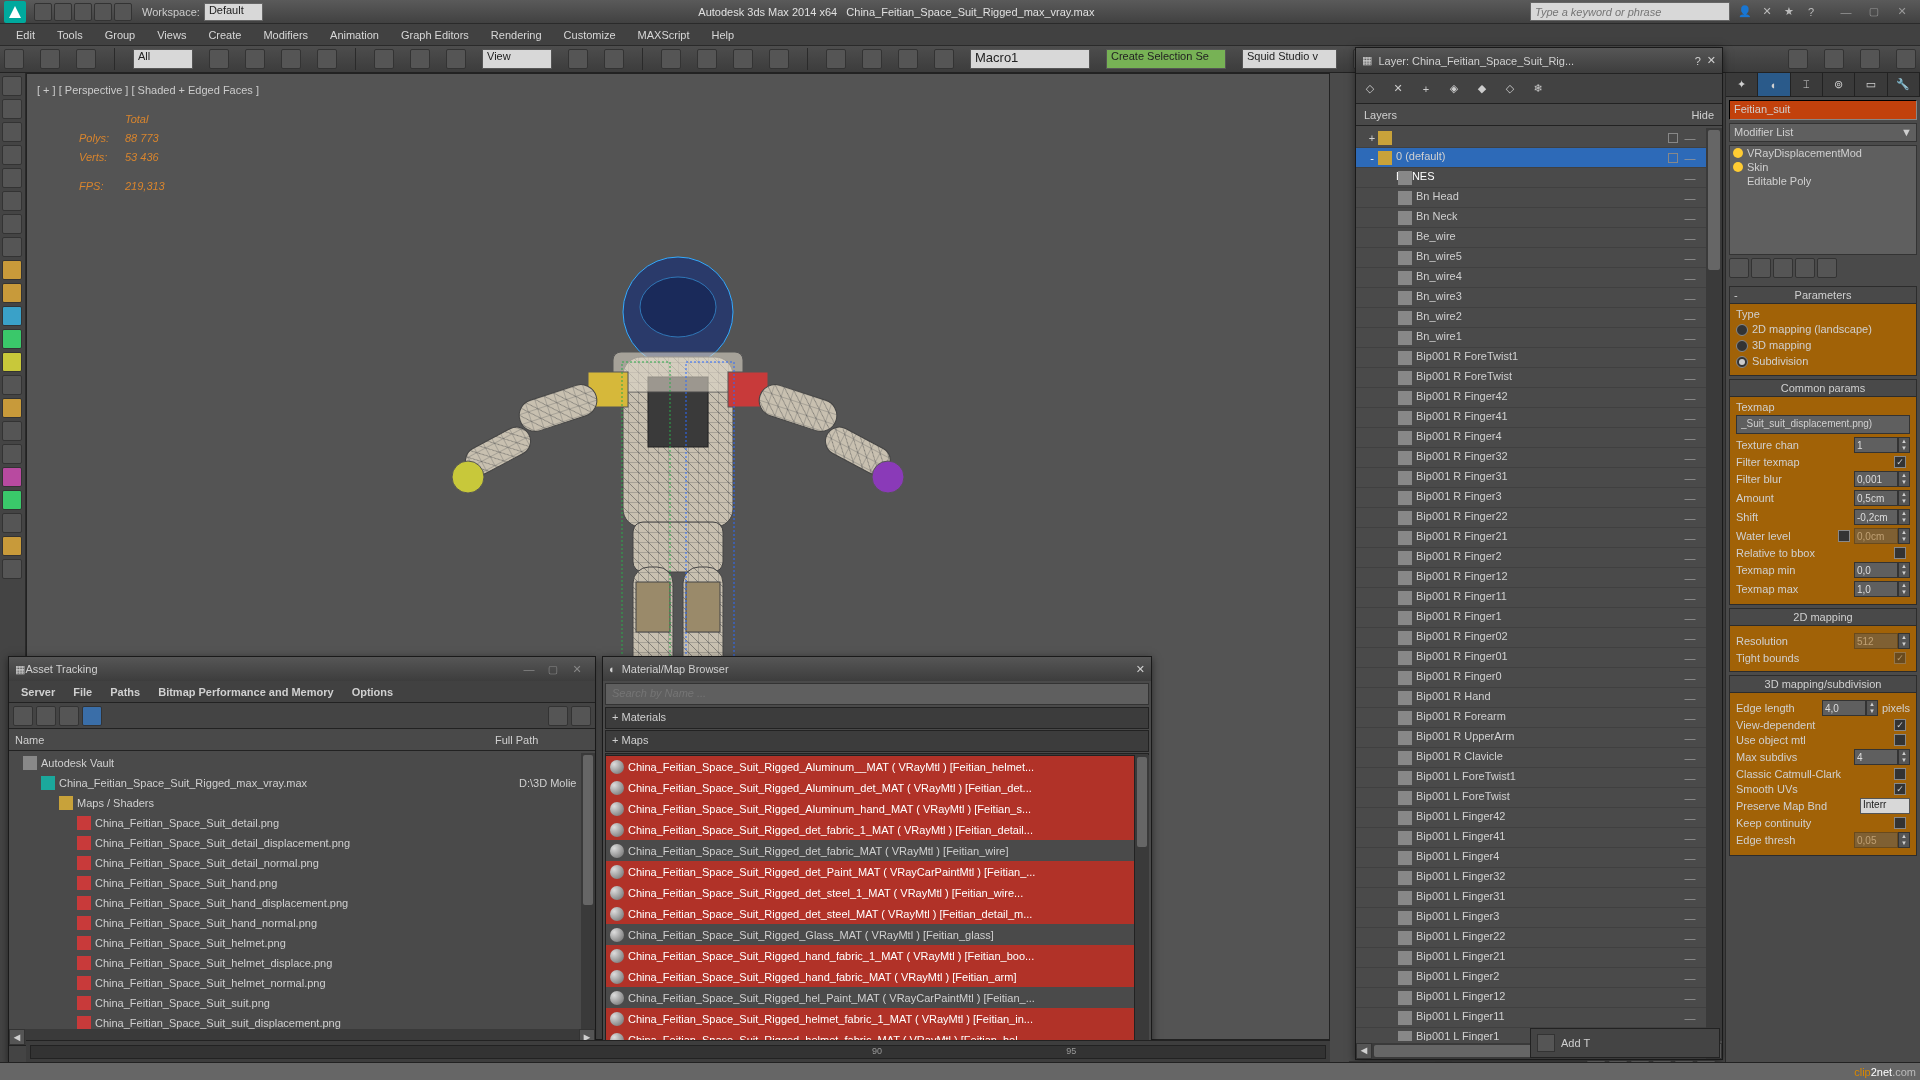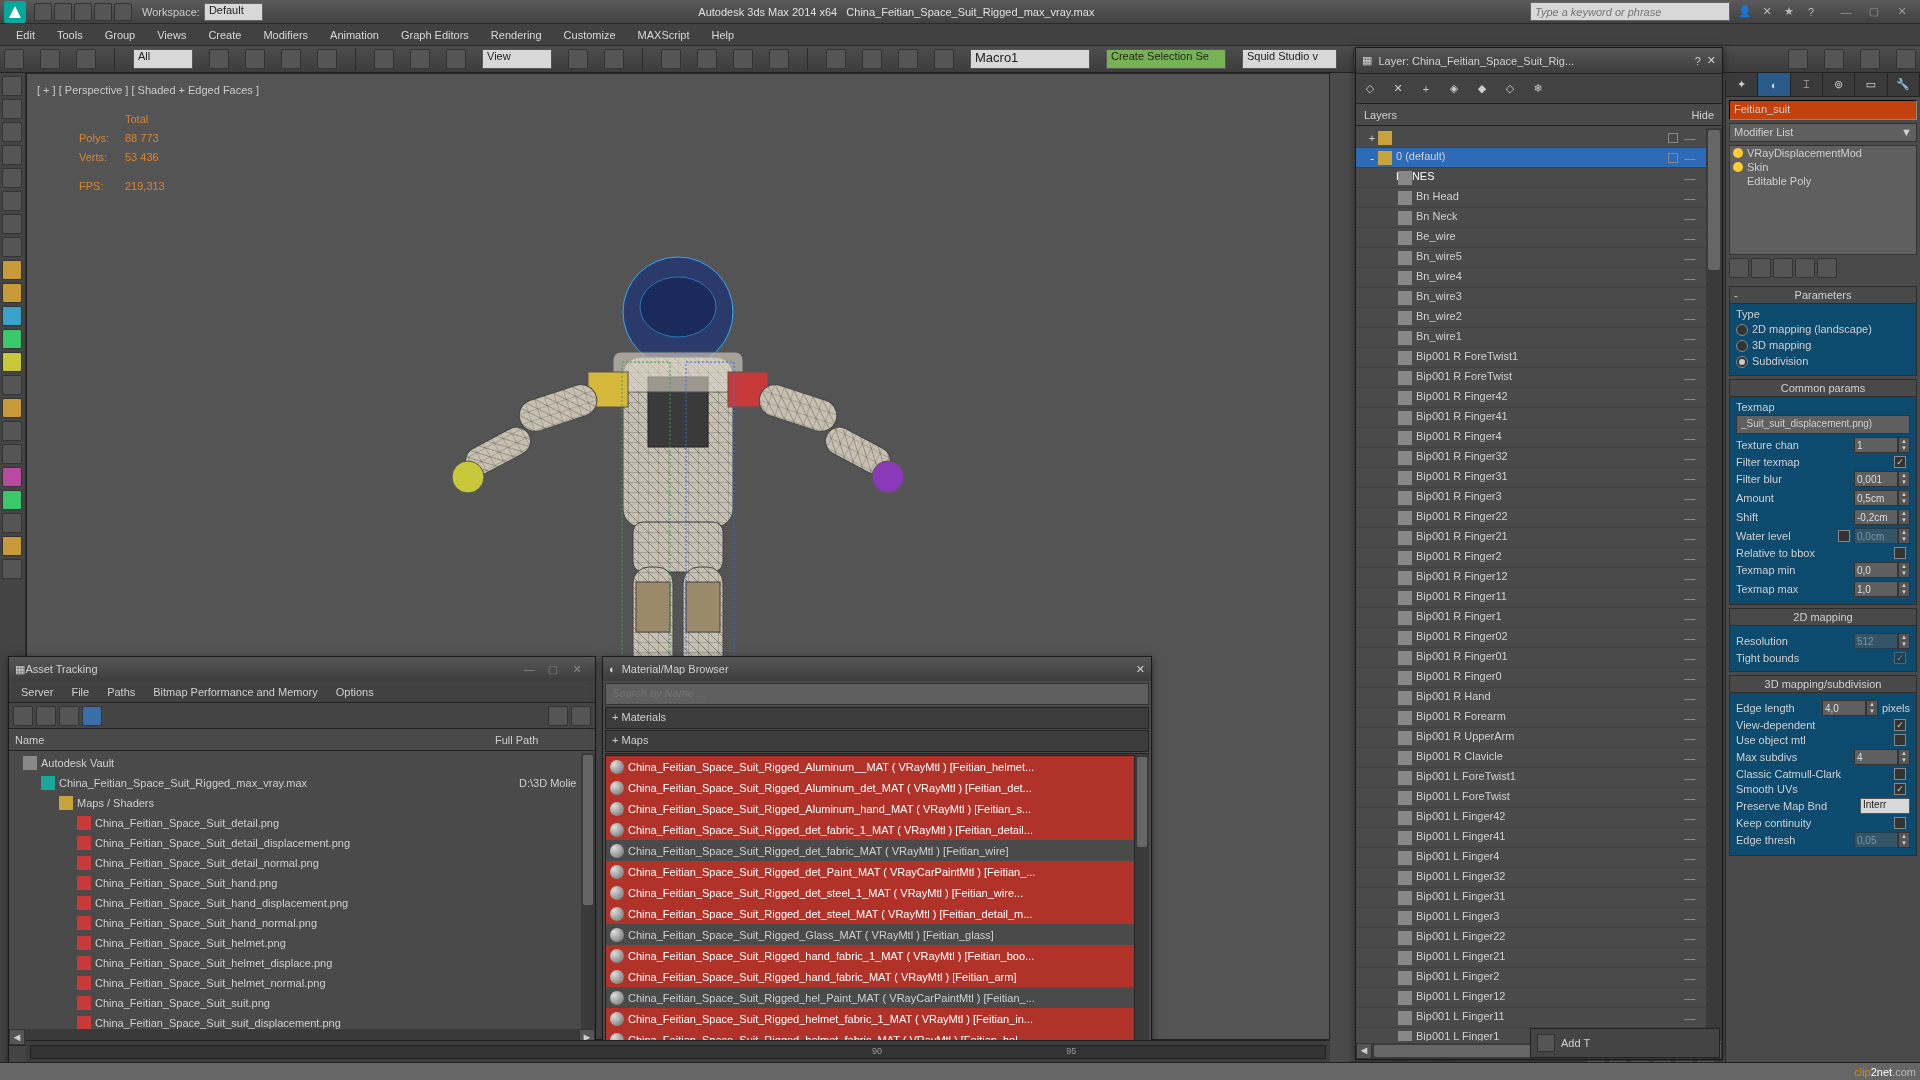--- a/index.html
+++ b/index.html
@@ -34,38 +34,38 @@
 
 
 .left-tb { position:absolute; left:0; top:73px; width:26px; bottom:0; background:#444; border-right:1px solid #2a2a2a; display:flex; flex-direction:column; gap:3px; padding:3px 2px;}
 .left-tb .vb { width:20px; height:20px; background:#555; border:1px solid #333; border-radius:2px; flex:0 0 auto;}
 .left-tb .vb.c1{background:#c89a3a;} .left-tb .vb.c2{background:#3aa1c8;} .left-tb .vb.c3{background:#b84aa0;} .left-tb .vb.c4{background:#3ac86a;} .left-tb .vb.c5{background:#c8c83a;}
 
 
 .viewport { position:absolute; left:26px; top:73px; right:590px; bottom:40px; background:#545454; border:1px solid #222; }
 .vp-label { position:absolute; left:10px; top:10px; color:#ccc; font-size:11px;}
 .vp-stats { position:absolute; left:50px; top:35px; color:#d9852d; font-size:11px; line-height:17px;}
-.vp-stats td { padding-right:14px;}
+.vp-stats td { padding-right:14px;font-style:italic;}
 .astronaut { position:absolute; left:50%; top:45%; transform:translate(-50%,-50%); }
 
 
 .cmd-panel { position:absolute; right:0; top:73px; width:195px; bottom:18px; background:#4a4a4a; border-left:1px solid #2a2a2a; display:flex; flex-direction:column;}
 .cmd-tabs { height:24px; display:flex; background:#3a3a3a; border-bottom:1px solid #222;}
 .cmd-tabs span{flex:1; display:flex; align-items:center; justify-content:center; border-right:1px solid #222;}
 .cmd-name { height:20px; background:#c2410c; border:1px inset #333; margin:3px; padding:2px 4px; font-size:11px;}
 .cmd-drop { height:19px; margin:0 3px 3px; background:#5f5f5f; border:1px solid #333; padding:2px 4px; font-size:11px; display:flex; justify-content:space-between;}
 .mod-stack { margin:0 3px; background:#5f5f5f; border:1px solid #333; height:110px; font-size:11px;}
 .mod-stack .row{display:flex; align-items:center; padding:1px 3px; gap:4px;}
 .mod-stack .bulb{width:10px;height:10px;background:#ffcc33;border-radius:50%;}
 .mod-tbar{height:22px; margin:3px; display:flex; gap:2px;}
 .mod-tbar span{width:20px;height:20px;background:#555;border:1px solid #333;border-radius:2px;}
 .rollout{margin:3px 3px 0; border:1px solid #2c2c2c;}
 .rollout-h{background:#494949; text-align:center; padding:2px; font-size:11px; border-bottom:1px solid #2c2c2c; position:relative;}
 .rollout-h .pm{position:absolute; left:4px;}
-.rollout-b{padding:4px 6px; font-size:11px; background:#0c4a6e;}
+.rollout-b{padding:4px 6px; font-size:11px; background:#a16207;}
 .prow{display:flex; align-items:center; justify-content:space-between; margin:3px 0;}
 .prow label{flex:1;}
 .spin{display:flex; align-items:center;}
 .spin input{width:44px; height:16px; background:#5f5f5f; border:1px solid #333; color:#ddd; font-size:10px; padding:0 2px;}
 .spin .ar{width:12px;height:16px;background:#555;border:1px solid #333;display:flex;flex-direction:column;}
 .spin .ar div{flex:1; font-size:6px; text-align:center; line-height:7px;}
 .radio, .chk{width:12px;height:12px;border:1px solid #888;background:#333;display:inline-block;margin-right:4px;vertical-align:middle;}
 .radio{border-radius:50%;}
 .radio.on::after{content:"";display:block;width:6px;height:6px;background:#ccc;border-radius:50%;margin:2px;}
 .chk.on::after{content:"✓";color:#ccc;font-size:9px;line-height:10px;display:block;text-align:center;}
@@ -94,21 +94,21 @@
 .lp-hscroll .ar{width:16px;background:#555;border:1px solid #333;text-align:center;}
 .lp-hscroll .tr{flex:1; position:relative;}
 .lp-hscroll .th{position:absolute; top:2px; bottom:2px; left:2px; width:180px; background:#666;border-radius:2px;}
 
 
 .asset-win{position:absolute; left:8px; top:656px; width:588px; height:408px; background:#4a4a4a; border:1px solid #1a1a1a; box-shadow:0 2px 8px rgba(0,0,0,0.5);}
 .aw-title{height:24px; background:linear-gradient(#565656,#3d3d3d); display:flex; align-items:center; padding:0 6px;}
 .aw-title .t{flex:1;}
 .aw-title .wb{width:24px; text-align:center; color:#888;}
 .aw-menu{height:22px; background:#414141; display:flex; align-items:center; gap:2px; padding:0 4px; border-bottom:1px solid #222;}
-.aw-menu span{padding:3px 8px;}
+.aw-menu span{padding:3px 8px;font-weight:bold;}
 .aw-tb{height:26px; background:#444; display:flex; align-items:center; padding:0 4px; gap:3px; border-bottom:1px solid #222;}
 .aw-tb .b{width:20px;height:20px;background:#555;border:1px solid #333;border-radius:2px;}
 .aw-tb .b.active{background:#3a6ea8;}
 .aw-tb .sp{flex:1;}
 .aw-head{height:22px; background:#494949; display:flex; align-items:center; padding:0 6px; border-bottom:1px solid #222;}
 .aw-head .c1{flex:0 0 480px;} .aw-head .c2{flex:1;}
 .aw-body{position:absolute; top:96px; bottom:34px; left:0; right:14px; overflow:hidden;}
 .aw-row{display:flex; align-items:center; height:20px; padding:0 4px;}
 .aw-row .ic{width:14px;height:14px;margin-right:4px;}
 .aw-row .nm{flex:0 0 460px; white-space:nowrap; overflow:hidden;}

